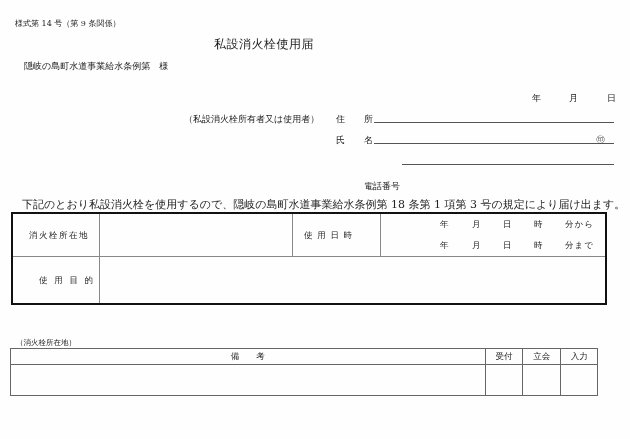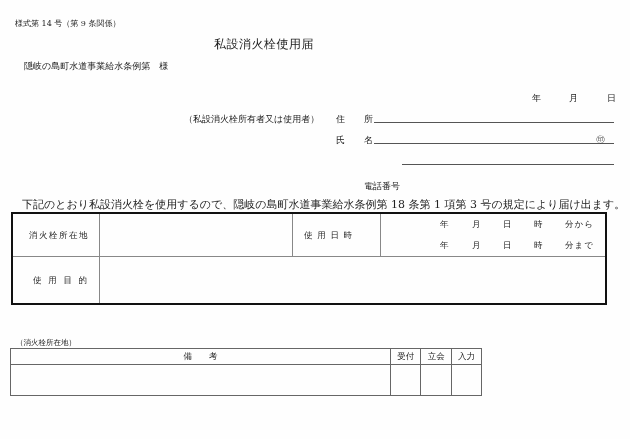--- a/index.html
+++ b/index.html
@@ -17,21 +17,21 @@
   .line { position:absolute; border-bottom:1px solid #555; height:0; }
   .seal { font-size:9px; }
   .statement { left:22px; top:197px; font-size:11px; }
 
   .main-table { position:absolute; left:11px; top:212px; width:596px; height:93px;
     border:2px solid #111; box-sizing:border-box; }
   .cell-border { position:absolute; background:#888; }
   .tlabel { position:absolute; font-size:8.5px; }
 
   .staff-note { left:16px; top:338px; font-size:7.5px; }
-  .st-grid { position:absolute; left:10px; top:348px; width:472px; height:48px;
+  .st-grid { position:absolute; left:10px; top:348px; width:588px; height:48px;
     border-collapse:collapse; font-size:8.5px; }
   .st-grid td { border:1px solid #666; padding:0; text-align:center; vertical-align:middle; }
 </style>
 </head>
 <body>
 
 <div class="abs form-no">様式第 14 号（第 9 条関係）</div>
 <div class="abs title">私設消火栓使用届</div>
 <div class="abs addressee">隠岐の島町水道事業給水条例第　様</div>
 
@@ -73,21 +73,21 @@
   <div class="tlabel" style="left:490px; top:5px;">日</div>
   <div class="tlabel" style="left:521px; top:5px;">時</div>
   <div class="tlabel" style="left:552px; top:5px; letter-spacing:1px;">分から</div>
 
   <div class="tlabel" style="left:427px; top:26px;">年</div>
   <div class="tlabel" style="left:459px; top:26px;">月</div>
   <div class="tlabel" style="left:490px; top:26px;">日</div>
   <div class="tlabel" style="left:521px; top:26px;">時</div>
   <div class="tlabel" style="left:552px; top:26px; letter-spacing:1px;">分まで</div>
 
-  <div class="tlabel" style="left:20px; top:61px; letter-spacing:2px;text-align:center;">使 用 目 的</div>
+  <div class="tlabel" style="left:26px; top:61px; letter-spacing:2px;text-align:center;">使 用 目 的</div>
   <div style="position:absolute; left:87px; top:43px; width:505px; height:46px;"></div>
 </div>
 
 <div class="abs staff-note">（消火栓所在地）</div>
 <table class="st-grid">
   <colgroup>
     <col style="width:401px">
       <col style="width:32px">
       <col style="width:32px">
       <col style="width:31px">

